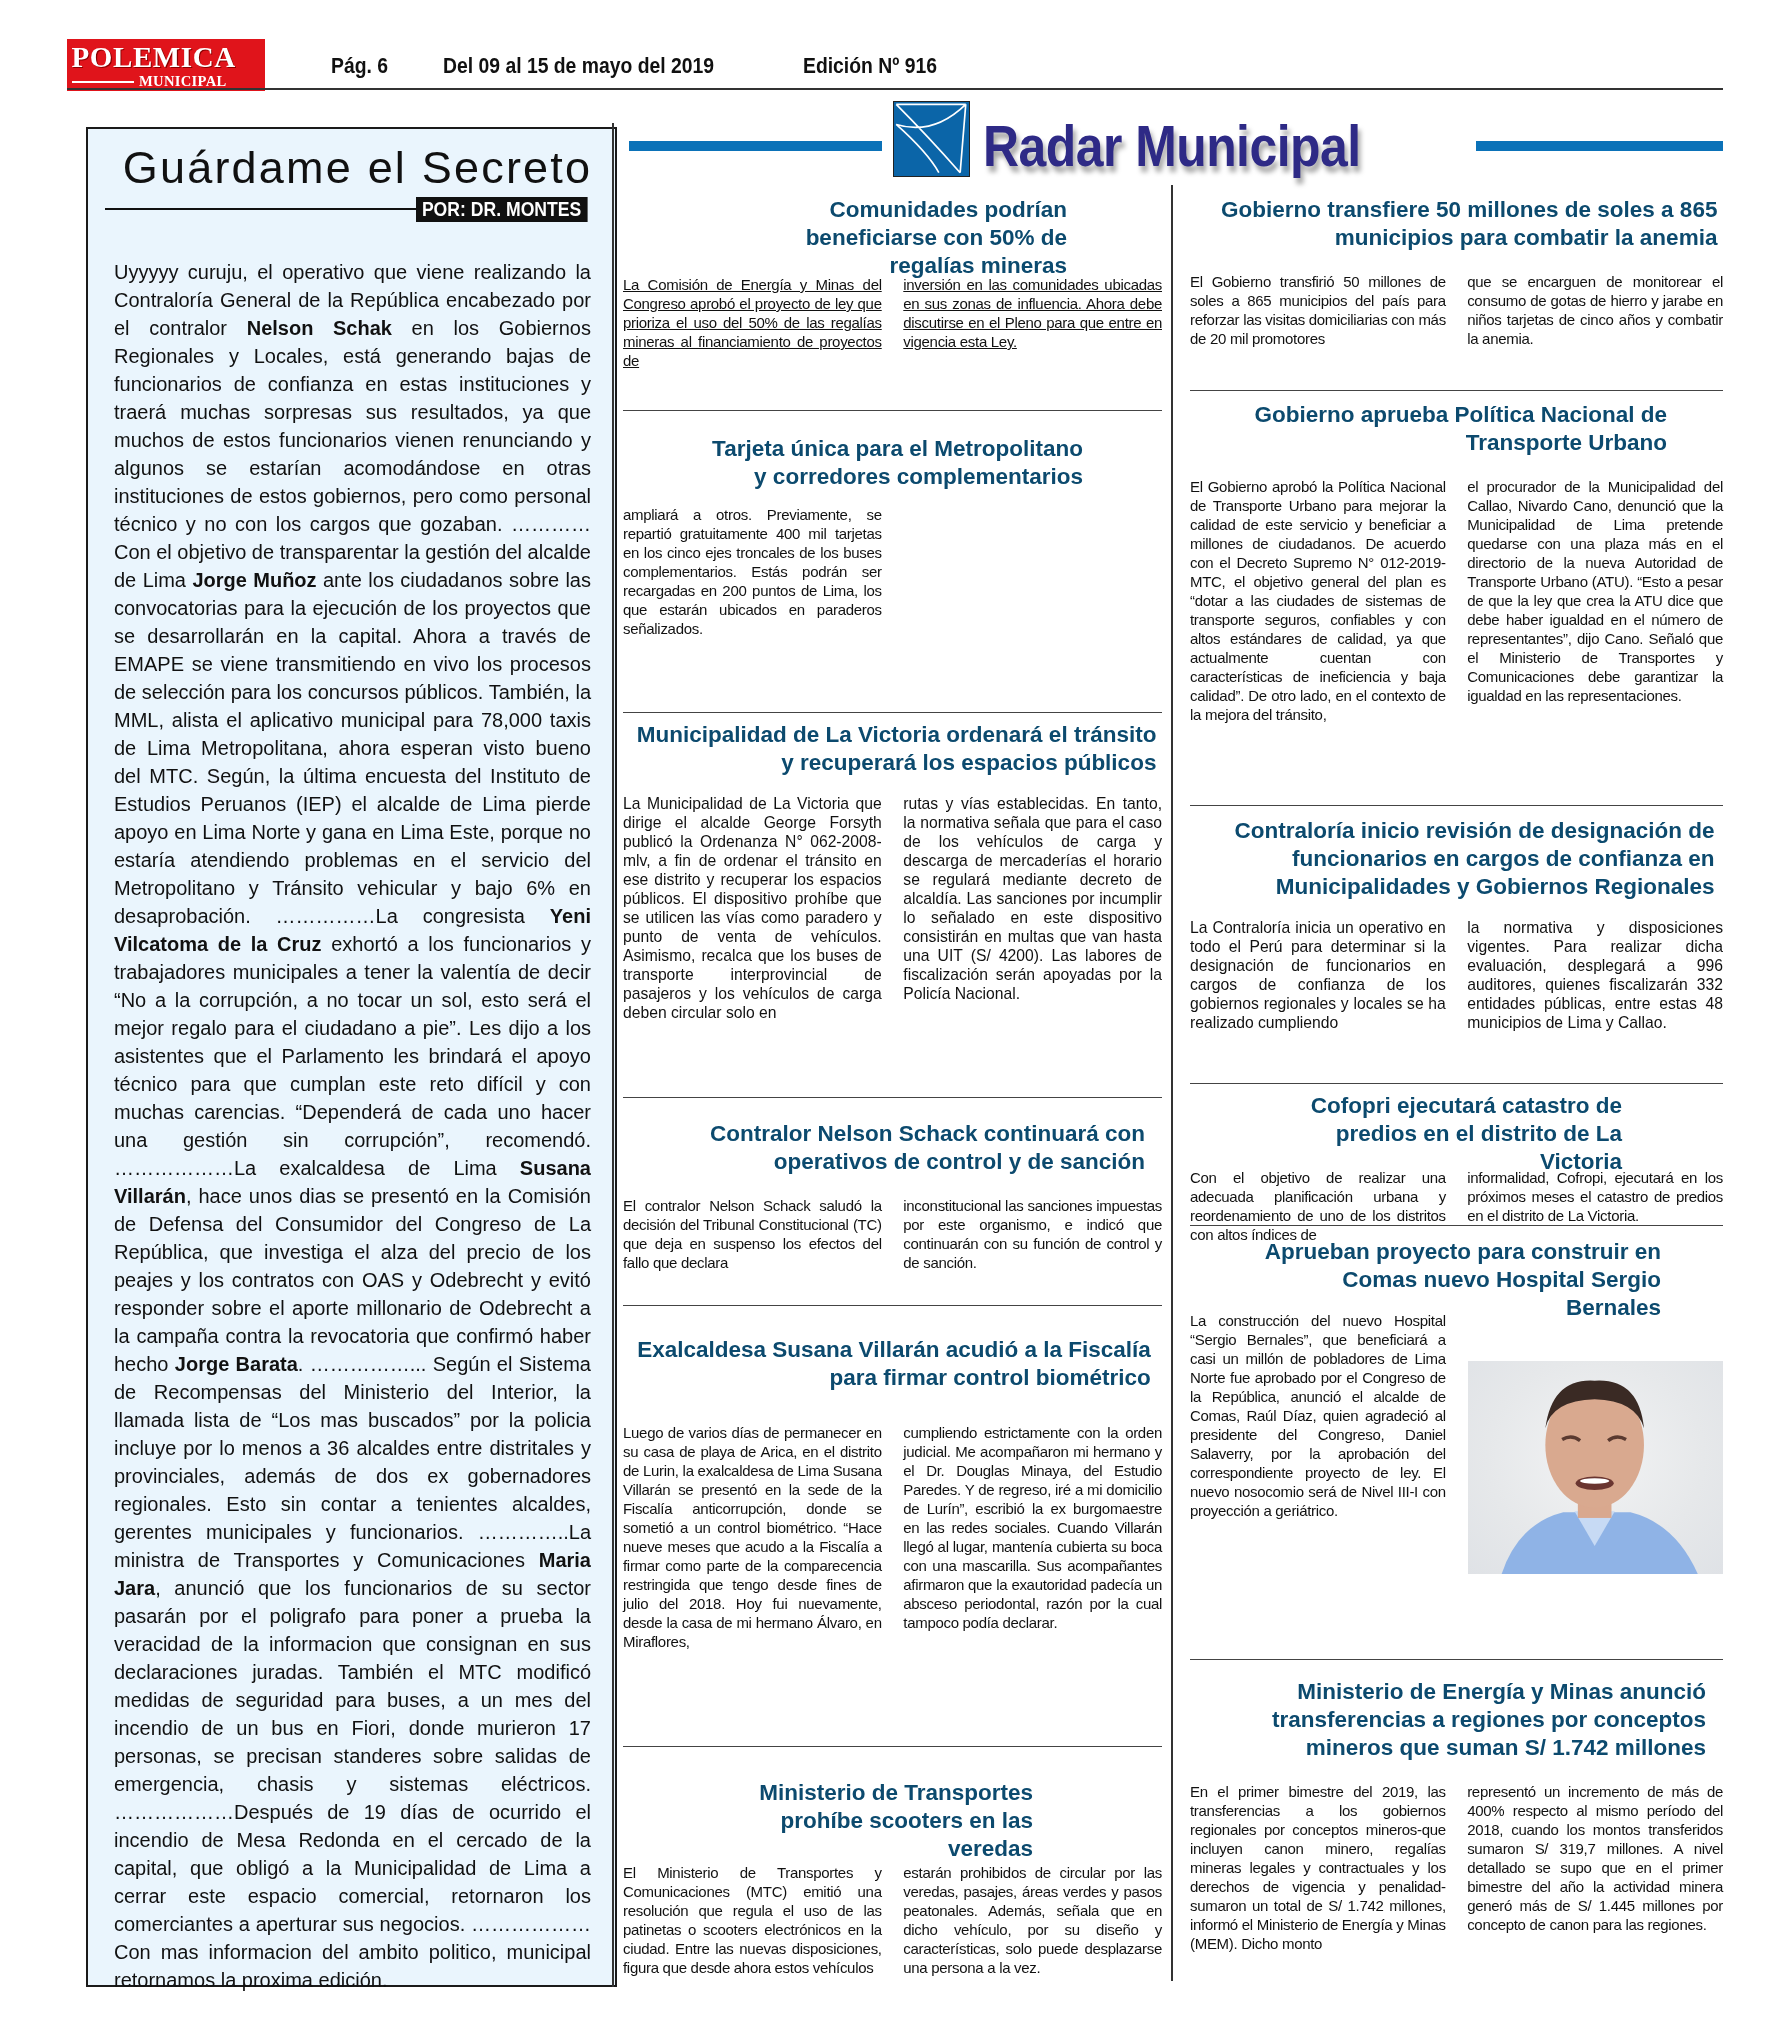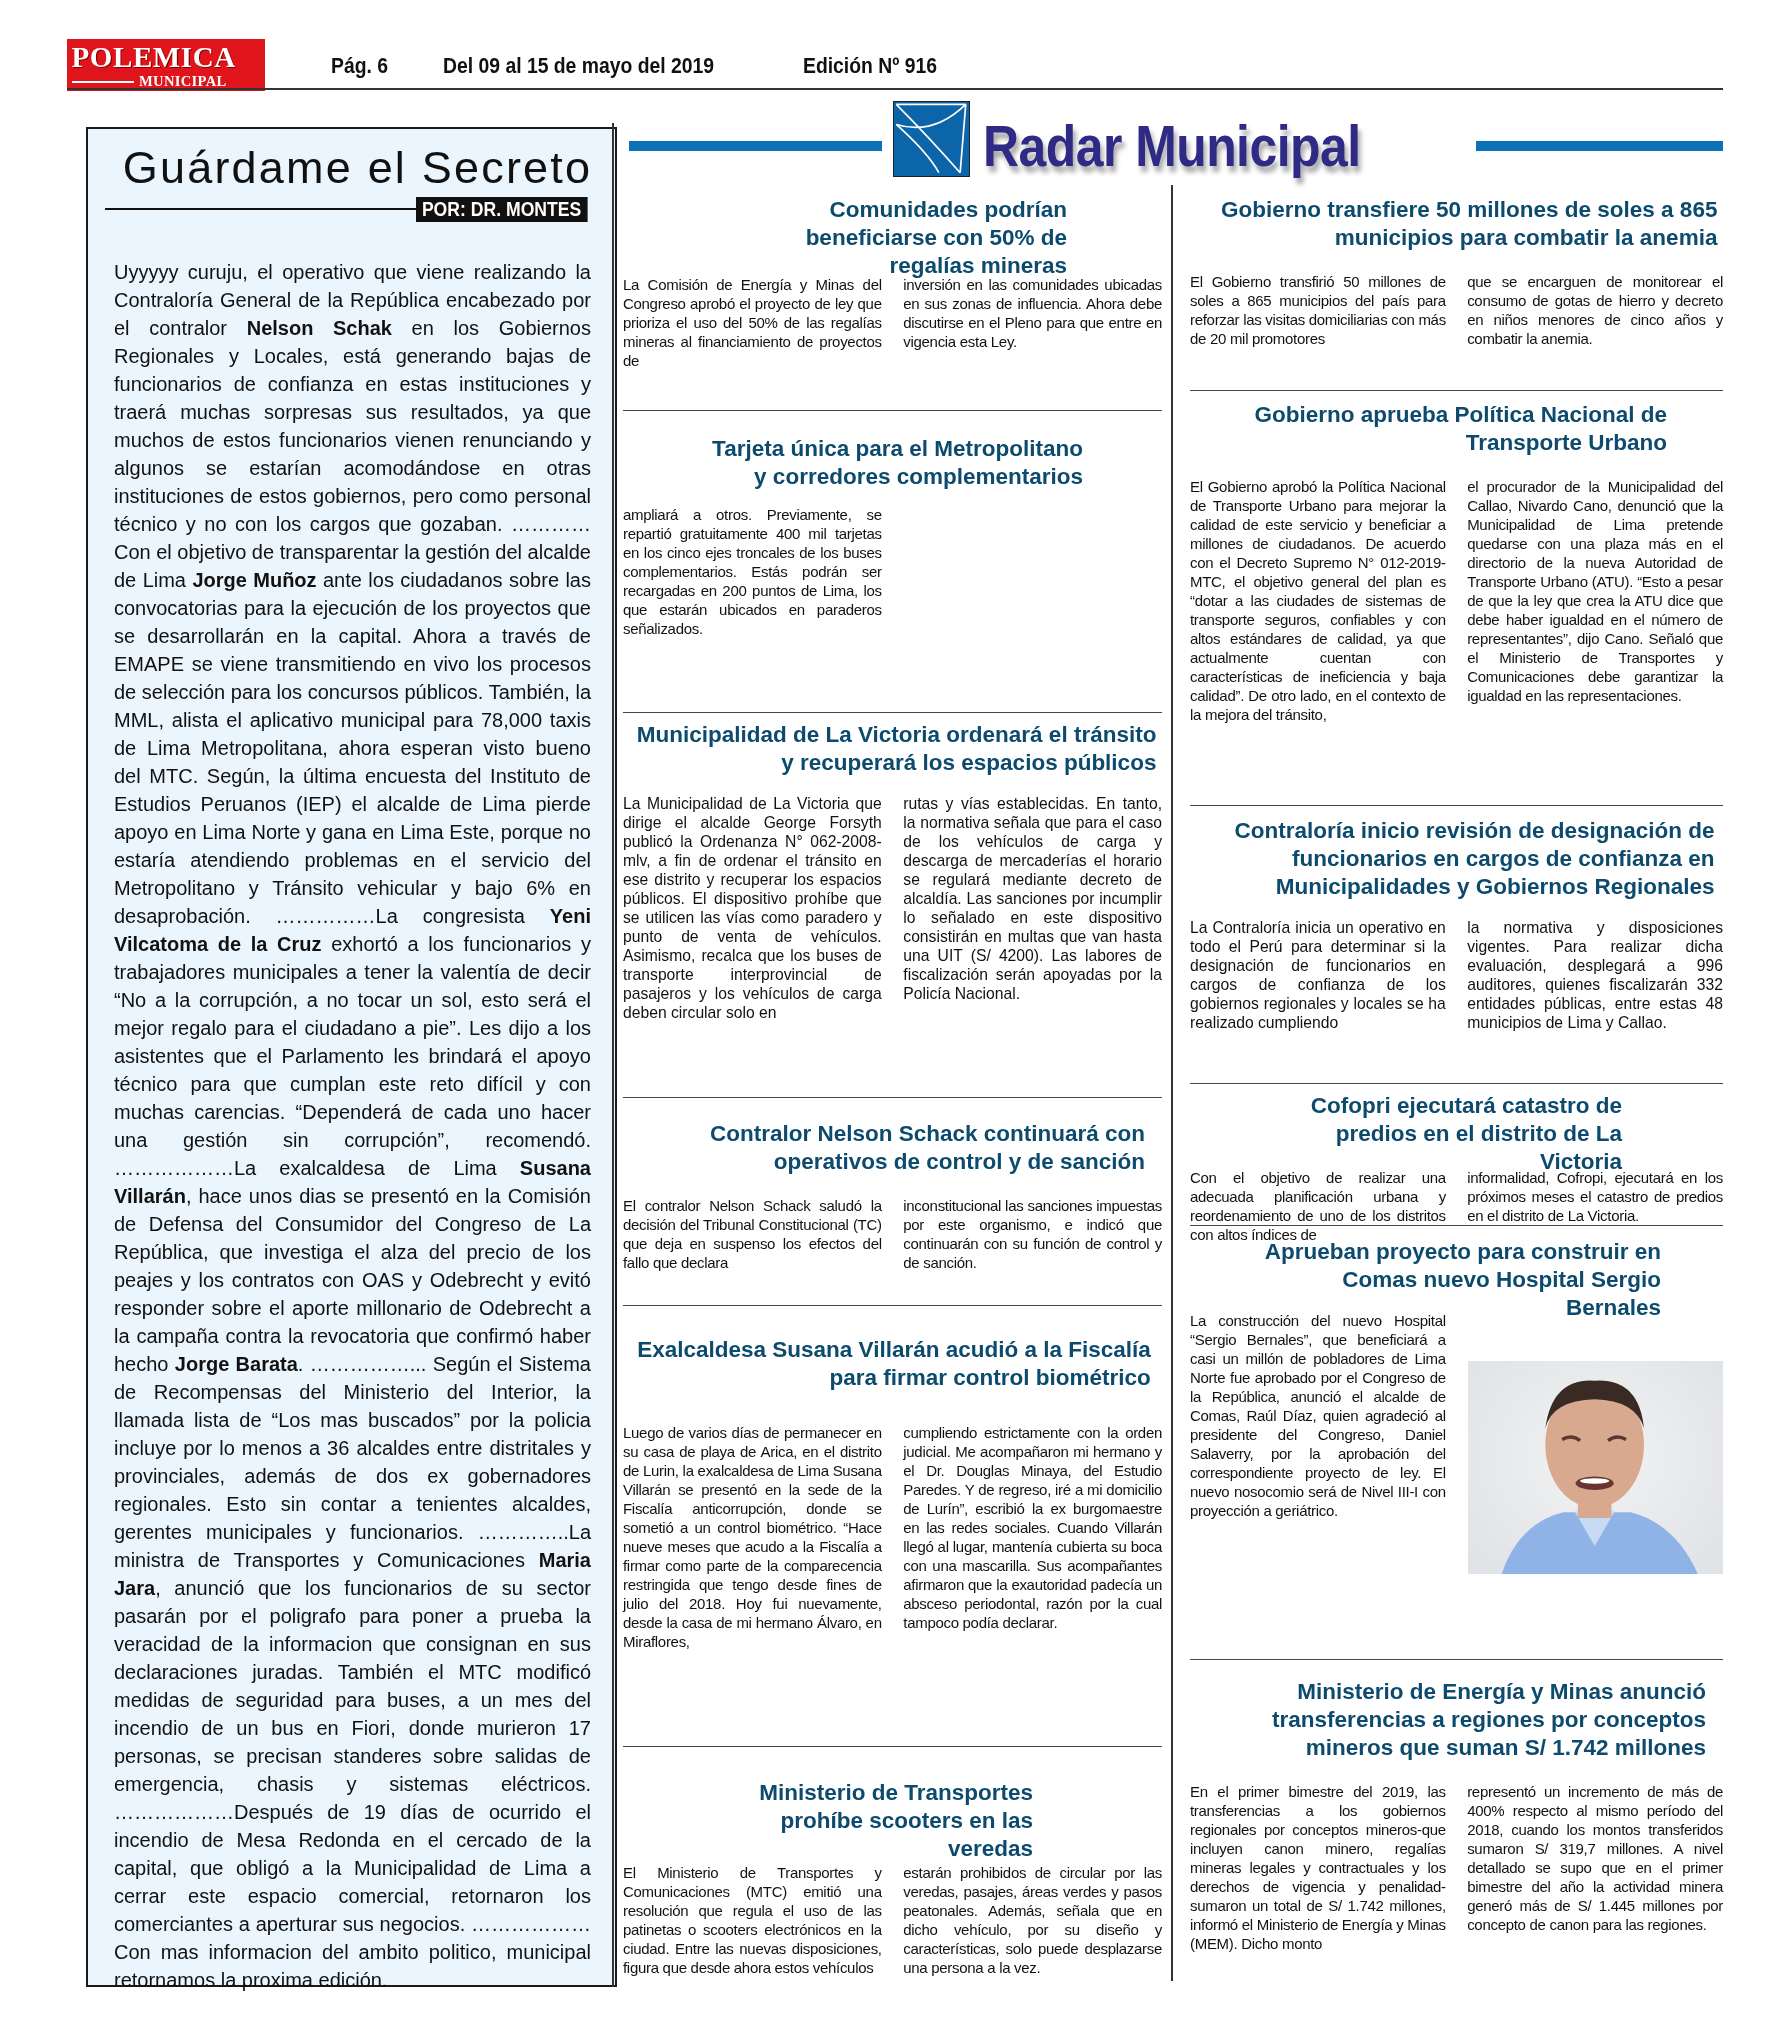--- a/index.html
+++ b/index.html
@@ -67,21 +67,21 @@
 <div class="radar-logo">
   <svg width="74" height="73" viewBox="0 0 132 130">
     <path d="M4 4 L128 4 M4 4 Q60 60 118 126 M128 4 Q70 60 4 40 Q60 90 80 126 M128 4 L118 126" stroke="#ffffff" stroke-width="3" fill="none"></path>
   </svg>
 </div>
 <div class="radar-title">Radar Municipal</div>
 <div class="radar-bar" style="left:1476px; width:247px;"></div>
 
 <div class="article narrow" style="left:623px; top:196px; width:539px; height:191px;">
   <h2 style="padding:0 95px;">Comunidades podrían beneficiarse con 50% de regalías mineras</h2>
-  <div class="cols" style="top:79px;">
+  <div class="cols" style="top:79px;text-decoration:underline;">
     <div class="col">La Comisión de Energía y Minas del Congreso aprobó el proyecto de ley que prioriza el uso del 50% de las regalías mineras al financiamiento de proyectos de</div>
     <div class="col">inversión en las comunidades ubicadas en sus zonas de influencia. Ahora debe discutirse en el Pleno para que entre en vigencia esta Ley.</div>
   </div>
 </div>
 <div class="sep" style="left:623px; top:410px; width:539px;"></div>
 
 <div class="article narrow" style="left:623px; top:435px; width:539px; height:236px;">
   <h2 style="padding:0 79px;">Tarjeta única para el Metropolitano y corredores complementarios</h2>
   <div class="cols" style="top:70px;">
     <div class="col">ampliará a otros. Previamente, se repartió gratuitamente 400 mil tarjetas en los cinco ejes troncales de los buses complementarios. Estás podrán  ser recargadas en 200  puntos de Lima, los que estarán ubicados en paraderos señalizados.</div>
@@ -121,21 +121,21 @@
   <div class="cols" style="top:84px;">
     <div class="col">El Ministerio de Transportes y Comunicaciones (MTC) emitió una resolución que regula el uso de las patinetas o scooters electrónicos en la ciudad. Entre las nuevas disposiciones, figura que desde ahora estos vehículos</div>
     <div class="col">estarán prohibidos de circular por las veredas, pasajes, áreas verdes y pasos  peatonales. Además, señala que en dicho vehículo, por su diseño y características, solo puede desplazarse una persona a la vez.</div>
   </div>
 </div>
 
 <div class="article narrow" style="left:1190px; top:196px; width:533px; height:180px;">
   <h2 style="padding:0 5.6px;">Gobierno transfiere 50 millones de soles a 865 municipios para combatir la anemia</h2>
   <div class="cols" style="top:76px;">
     <div class="col">El Gobierno transfirió 50 millones de soles a 865 municipios del país para reforzar las visitas domiciliarias con más de 20 mil promotores</div>
-    <div class="col">que se encarguen de monitorear el consumo de gotas de hierro y decreto en niños menores de cinco años  y combatir la anemia.</div>
+    <div class="col">que se encarguen de monitorear el consumo de gotas de hierro y jarabe en niños tarjetas de cinco años  y combatir la anemia.</div>
   </div>
 </div>
 <div class="sep" style="left:1190px; top:390px; width:533px;"></div>
 
 <div class="article narrow" style="left:1190px; top:401px; width:533px; height:387px;">
   <h2 style="padding:0 56px;">Gobierno aprueba Política Nacional de Transporte Urbano</h2>
   <div class="cols" style="top:76px;">
     <div class="col">El Gobierno aprobó la Política Nacional de Transporte Urbano para mejorar la calidad de este servicio y beneficiar a millones de ciudadanos. De acuerdo con el Decreto Supremo N° 012-2019-MTC, el objetivo general del plan es “dotar a las ciudades de sistemas de transporte seguros, confiables y con altos estándares de calidad, ya que actualmente cuentan con características de ineficiencia y baja calidad”. De otro lado, en el contexto de la mejora del  tránsito,</div>
     <div class="col">el procurador de la Municipalidad del Callao, Nivardo Cano, denunció que la Municipalidad de Lima pretende quedarse con una plaza más en el directorio de la nueva Autoridad de Transporte Urbano (ATU). “Esto a pesar  de que la ley que crea la ATU dice que debe haber igualdad en el número de representantes”, dijo Cano. Señaló que el Ministerio de Transportes y Comunicaciones debe garantizar la igualdad en las representaciones.</div>
   </div>

